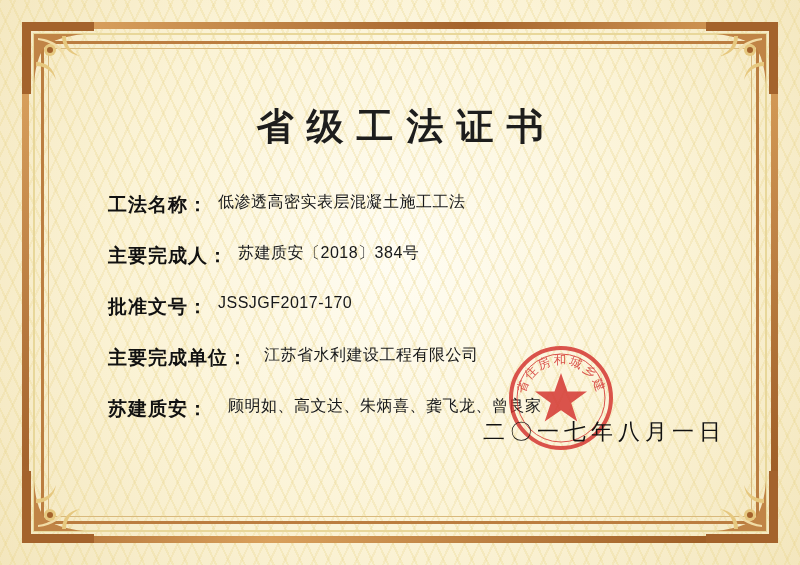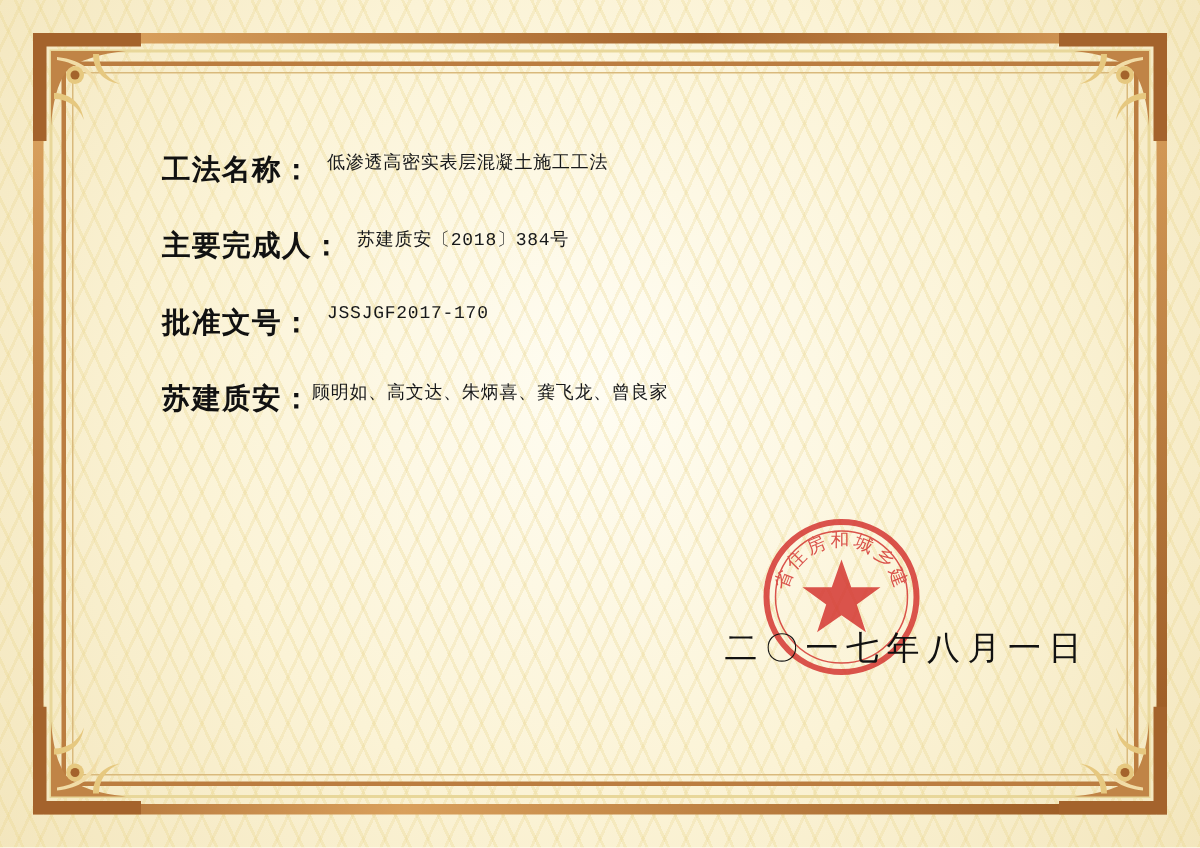--- a/index.html
+++ b/index.html
@@ -123,31 +123,31 @@
   .field-label {
     font-size: 19px;
     font-weight: bold;
     color: #111;
     letter-spacing: 1px;
     font-family: "DejaVu Serif", "Liberation Serif", serif;
     flex: none;
   }
 
   .field-value {
-    font-size: 12px;
+    font-size: 16px;
     color: #17181a;
     margin-left: 10px;
     letter-spacing: 0.5px;
-    font-family: Liberation Mono, monospace;
+    font-family: Liberation Sans, sans-serif;
   }
   .field-value.unit {
     margin-left: 16px;
   }
   .field-value.people {
-    margin-left: 0;
+    margin-left: 20px;
   }
 
   
   .date-area {
     position: absolute;
     right: 14px;
     bottom: 58px;
     font-size: 22px;
     letter-spacing: 5px;
     color: #111;
@@ -215,38 +215,43 @@
       <path d="M16 16 C34 18 42 26 44 40 C40 28 30 20 16 18 Z" fill="#f1dca6"></path>
       <circle cx="28" cy="28" r="6" fill="#e6c87f"></circle>
       <circle cx="28" cy="28" r="3" fill="#a4632c"></circle>
       <path d="M14 40 C24 40 32 46 34 58 C30 48 22 44 14 44 Z" fill="#e6c87f"></path>
       <path d="M40 14 C40 24 46 32 58 34 C48 30 44 22 44 14 Z" fill="#e6c87f"></path>
     </svg>
   </div>
 
   <div class="content">
 
+    <div class="title">省级工法证书</div>
 
     <div class="fields">
 
       <div class="field-row">
         <span class="field-label">工法名称：</span>
         <span class="field-value">低渗透高密实表层混凝土施工工法</span>
       </div>
 
       <div class="field-row">
         <span class="field-label">主要完成人：</span>
         <span class="field-value">苏建质安〔2018〕384号</span>
       </div>
 
       <div class="field-row">
         <span class="field-label">批准文号：</span>
         <span class="field-value">JSSJGF2017-170</span>
       </div>
 
+      <div class="field-row">
+        <span class="field-label">主要完成单位：</span>
+        <span class="field-value unit">江苏省水利建设工程有限公司</span>
+      </div>
 
       <div class="field-row">
         <span class="field-label">苏建质安：</span>
         <span class="field-value people">顾明如、高文达、朱炳喜、龚飞龙、曾良家</span>
       </div>
 
     </div>
 
     <div class="seal">
       <svg width="110" height="110" viewBox="0 0 110 110">

